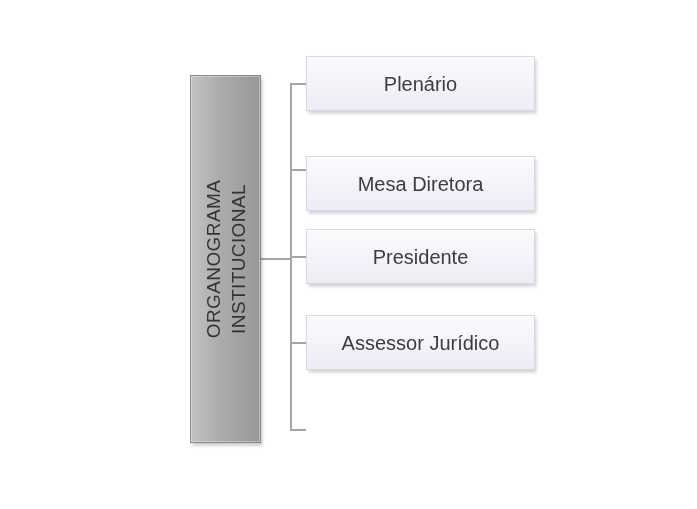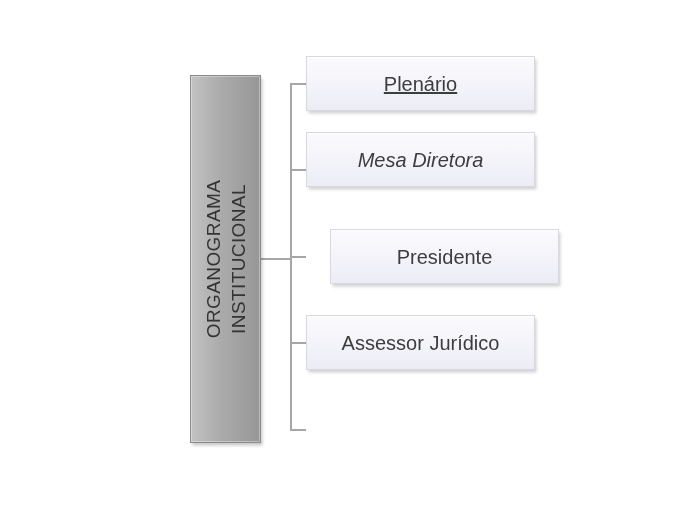--- a/index.html
+++ b/index.html
@@ -51,23 +51,23 @@
     box-sizing: border-box;
     background: linear-gradient(to bottom, #fbfbfe 0%, #ececf5 100%);
     border: 1px solid #d8d8e4;
     box-shadow: inset 0 1px 0 #ffffff, 1.5px 2.5px 3px rgba(0,0,0,0.18);
     display: flex;
     align-items: center;
     justify-content: center;
     color: #3d3d3d;
     font-size: 20px;
   }
-  .node-1 { top: 56px;  height: 55px; text-decoration: underline; }
-  .node-2 { top: 132px; height: 55px; font-style: italic; }
-  .node-3 { top: 229px; height: 55px; margin-left: 24px; }
+  .node-1 { top: 56px;  height: 55px; }
+  .node-2 { top: 156px; height: 55px; }
+  .node-3 { top: 229px; height: 55px; }
   .node-4 { top: 315px; height: 55px; justify-content: center; }
   .node-5 { top: 396px; height: 67px; }
   .node-label { text-align: center; line-height: 1.3; }
   .node-5 .node-label { max-width: 150px; }
 
   
   .connector {
     position: absolute;
     background: #a6a6a6;
   }

